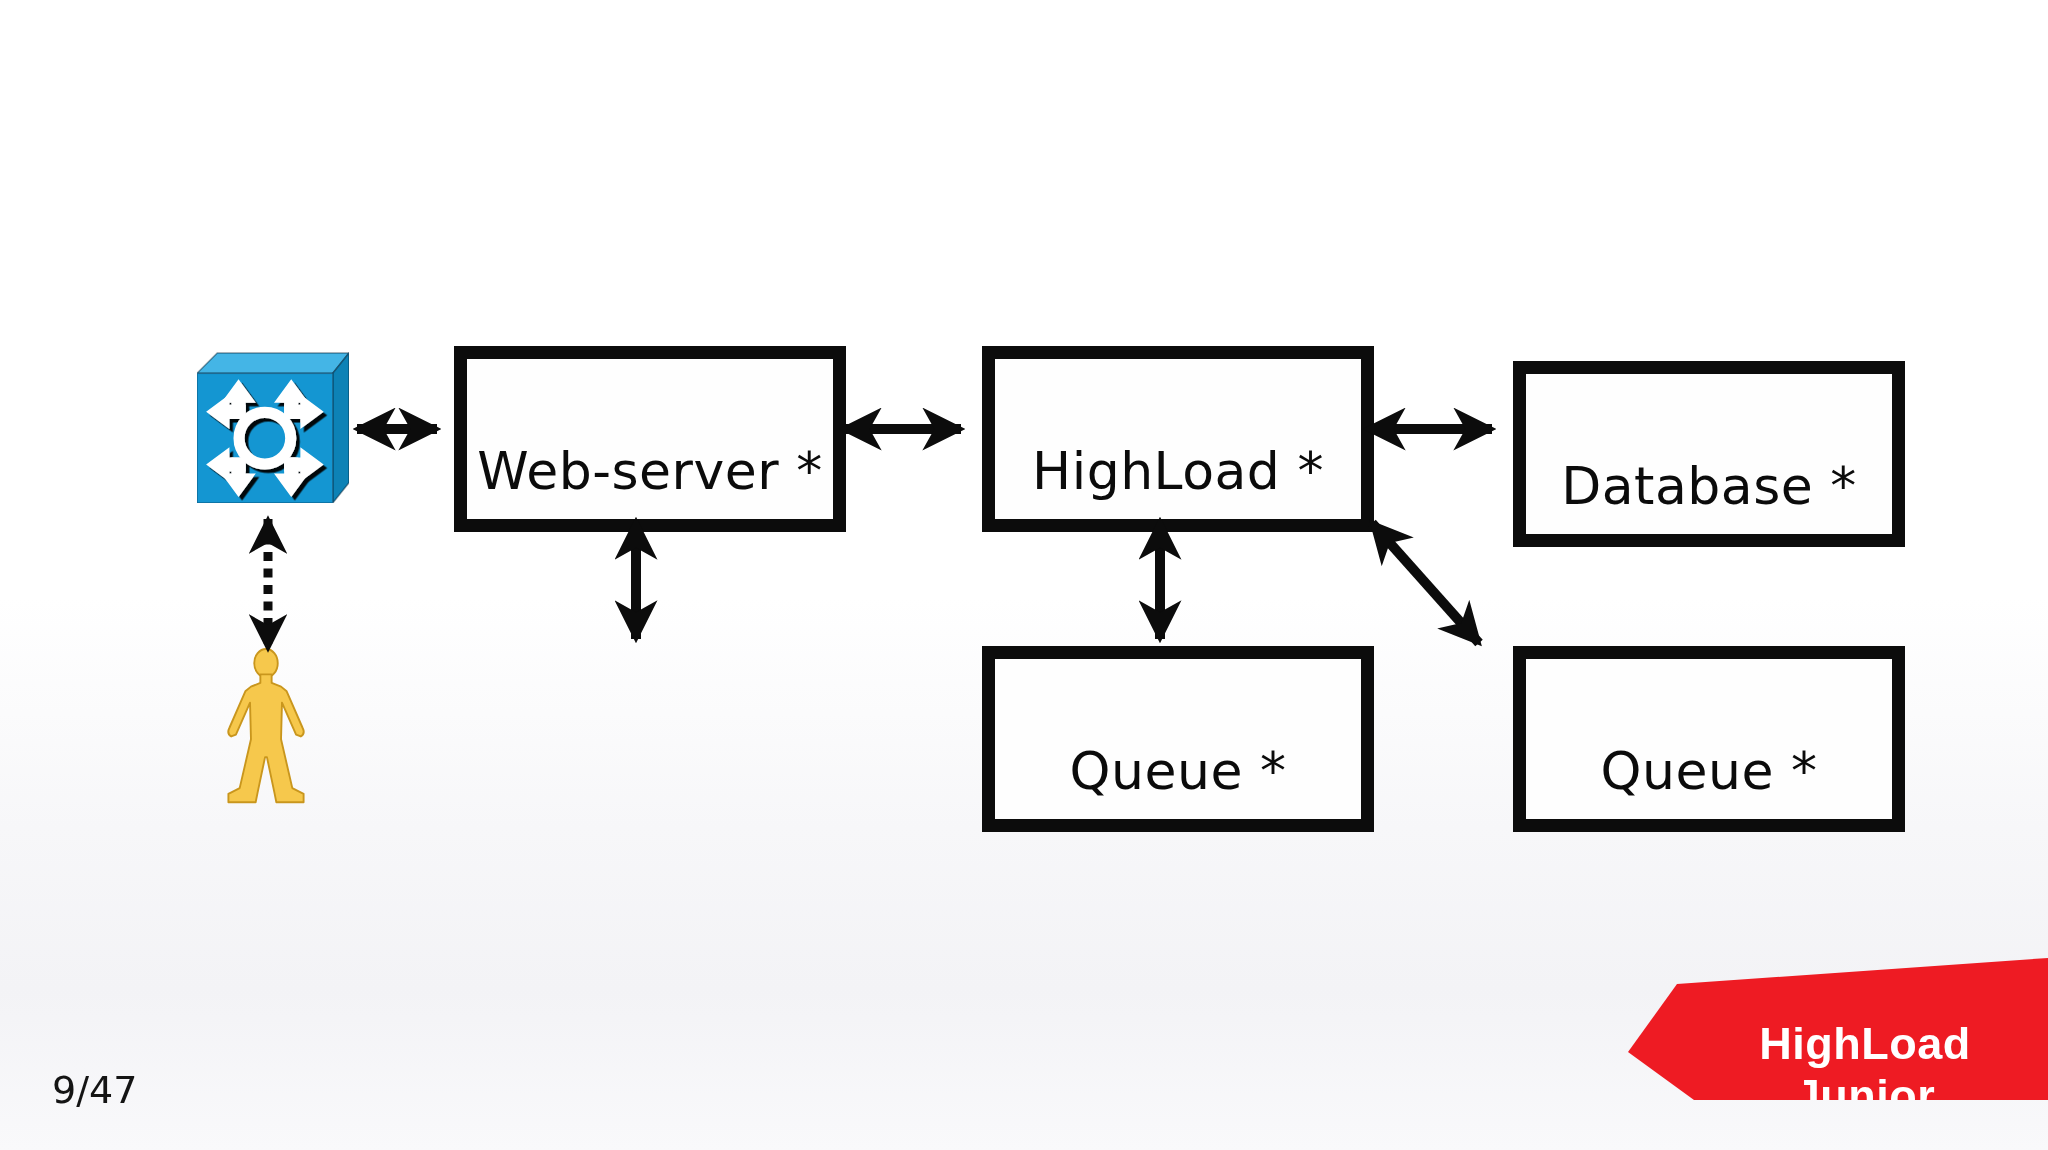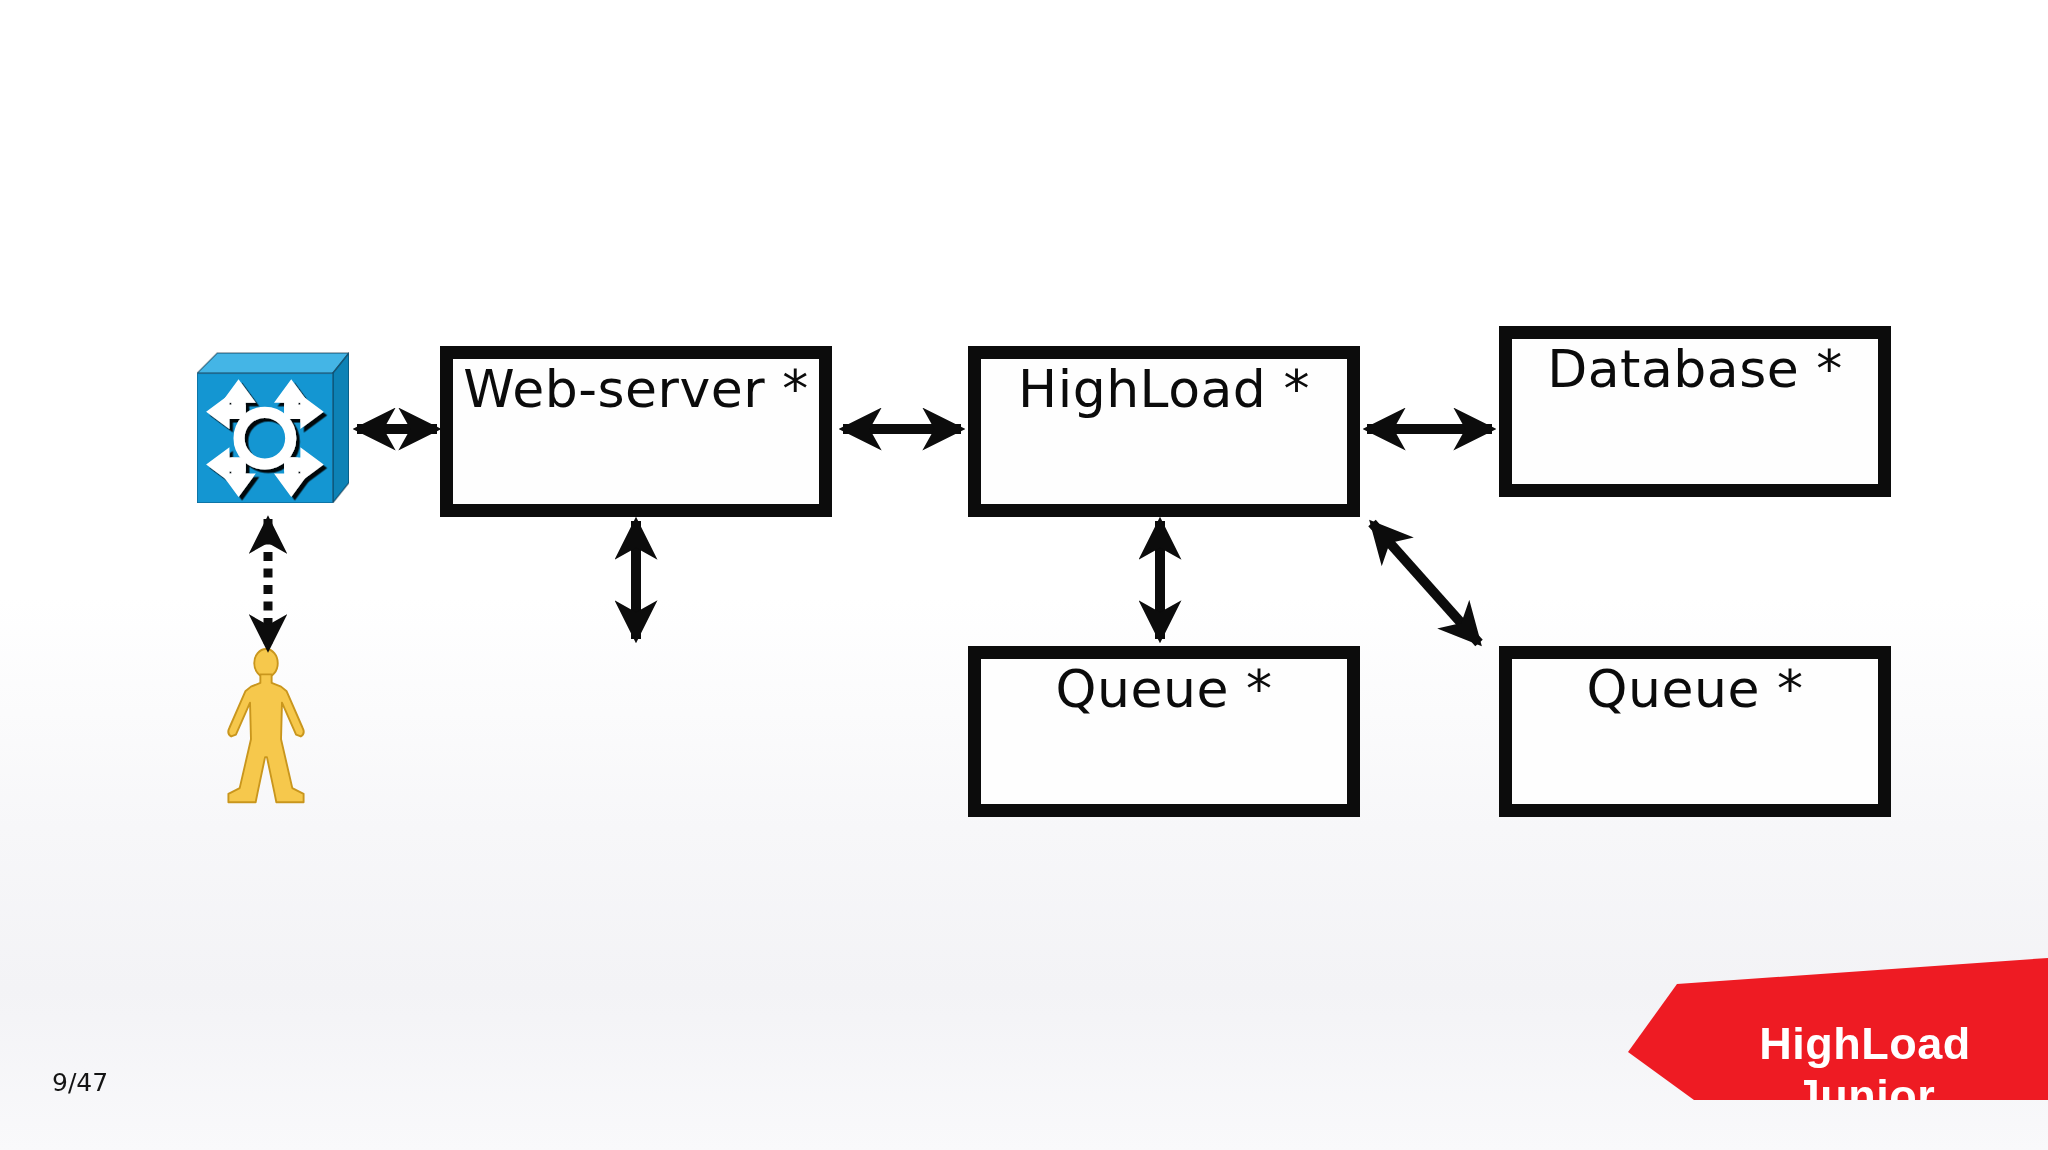--- a/index.html
+++ b/index.html
@@ -8,30 +8,30 @@
     width:2048px;height:1150px;
     overflow:hidden;
     background:linear-gradient(180deg,#ffffff 0%,#ffffff 52%,#f7f7f9 72%,#f3f3f6 86%,#f9f9fb 100%);
     font-family:"DejaVu Sans","Liberation Sans",sans-serif;
   }
   .node-box{
     position:absolute;
     width:366px;height:142px;             
     background:#fefefe;
     border:13px solid var(--ink,#0c0c0c);
-    display:flex;align-items:flex-start;justify-content:center;
-    padding-bottom:3px;box-sizing:content-box;
+    display:flex;align-items:flex-end;justify-content:center;
+    padding-bottom:18px;box-sizing:content-box;margin-left:14px;
   }
   .node-label{
     font-size:52px;color:#0b0b0b;letter-spacing:0.5px;white-space:nowrap;
   }
   .arrows-layer{position:absolute;left:0;top:0;width:2048px;height:1150px;pointer-events:none;}
   .page-number{
     position:absolute;left:52px;top:1068px;
-    font-size:25px;color:#141414;
+    font-size:38px;color:#141414;
   }
   .logo-banner{
     position:absolute;left:1628px;top:956px;width:420px;height:144px;
     background:var(--banner,#ee1b23);
     clip-path:polygon(0px 96px,49px 28px,420px 2px,420px 144px,66px 144px);
   }
   .logo-text{
     position:absolute;left:66px;right:12px;top:62px;
     text-align:center;
     font-family:"Liberation Sans","DejaVu Sans",sans-serif;
@@ -86,21 +86,21 @@
                L28,46 L34,41 L44,37 Z"></path>
     </g>
   </svg>
 
   <div class="node-box" style="left:440px;top:346px">
     <span class="node-label">Web-server *</span>
   </div>
   <div class="node-box" style="left:968px;top:346px">
     <span class="node-label">HighLoad *</span>
   </div>
-  <div class="node-box" style="left:1499px;top:326px">
+  <div class="node-box" style="left:1499px;top:361px">
     <span class="node-label">Database *</span>
   </div>
   <div class="node-box" style="left:968px;top:646px">
     <span class="node-label">Queue *</span>
   </div>
   <div class="node-box" style="left:1499px;top:646px">
     <span class="node-label">Queue *</span>
   </div>
 
   <svg class="arrows-layer">

